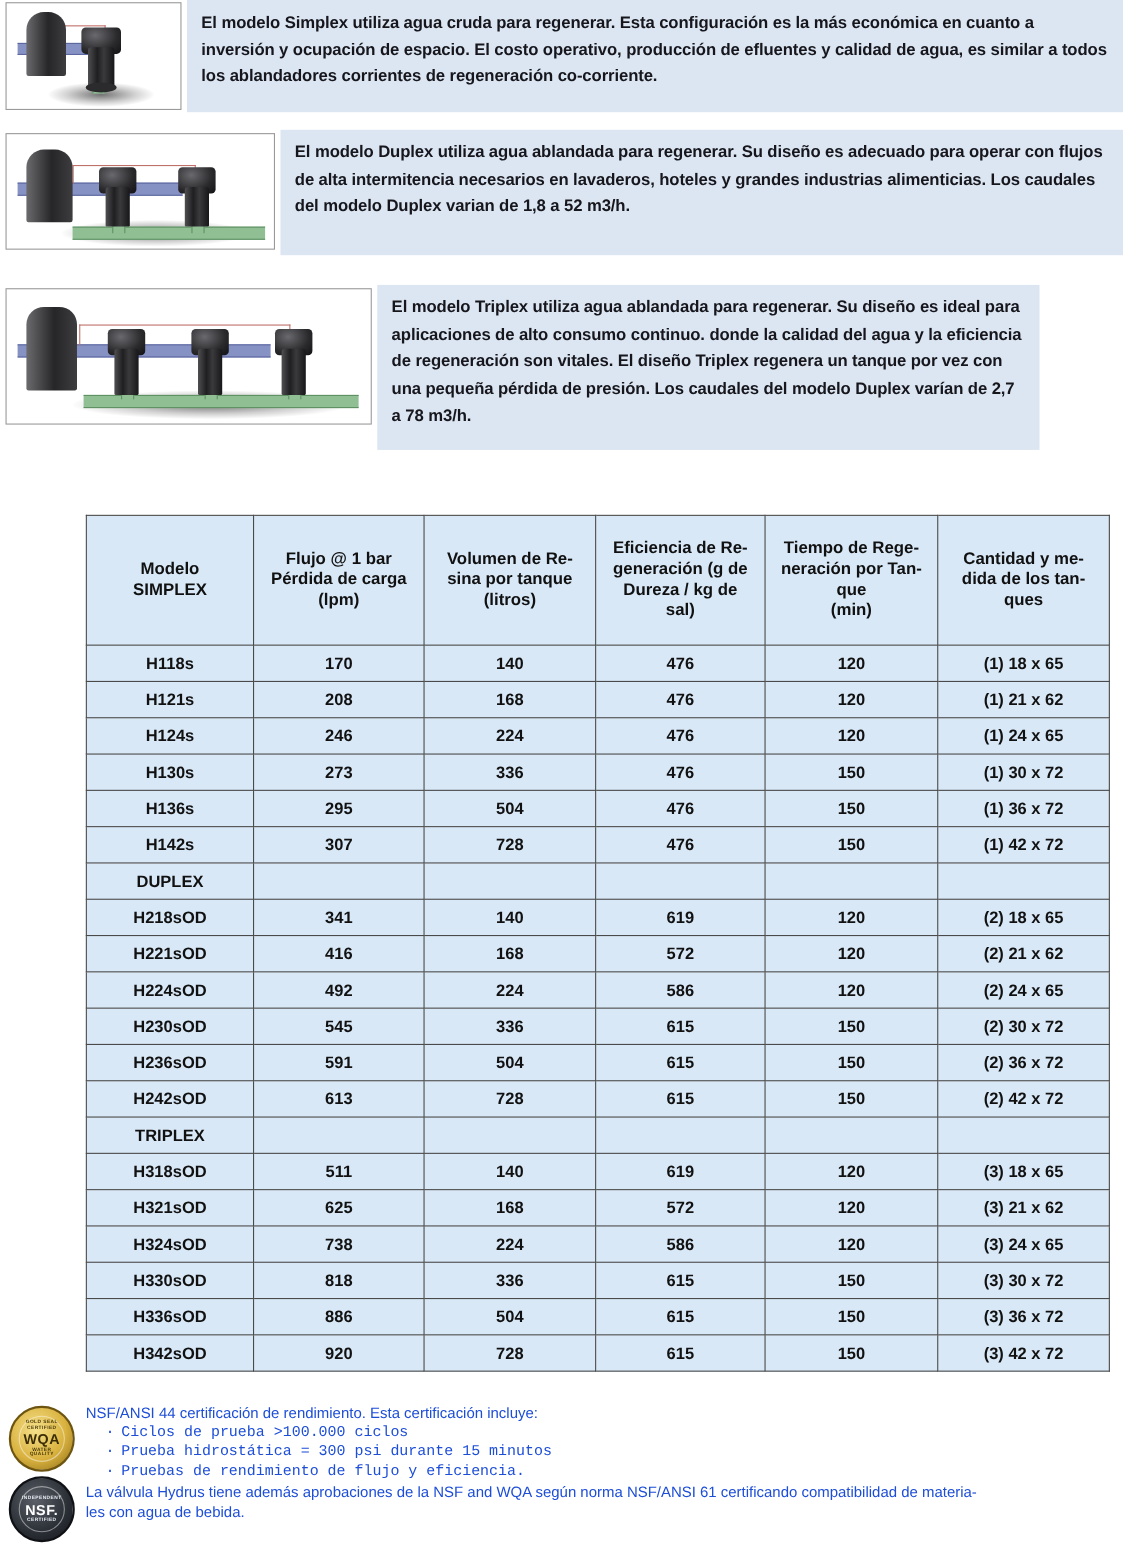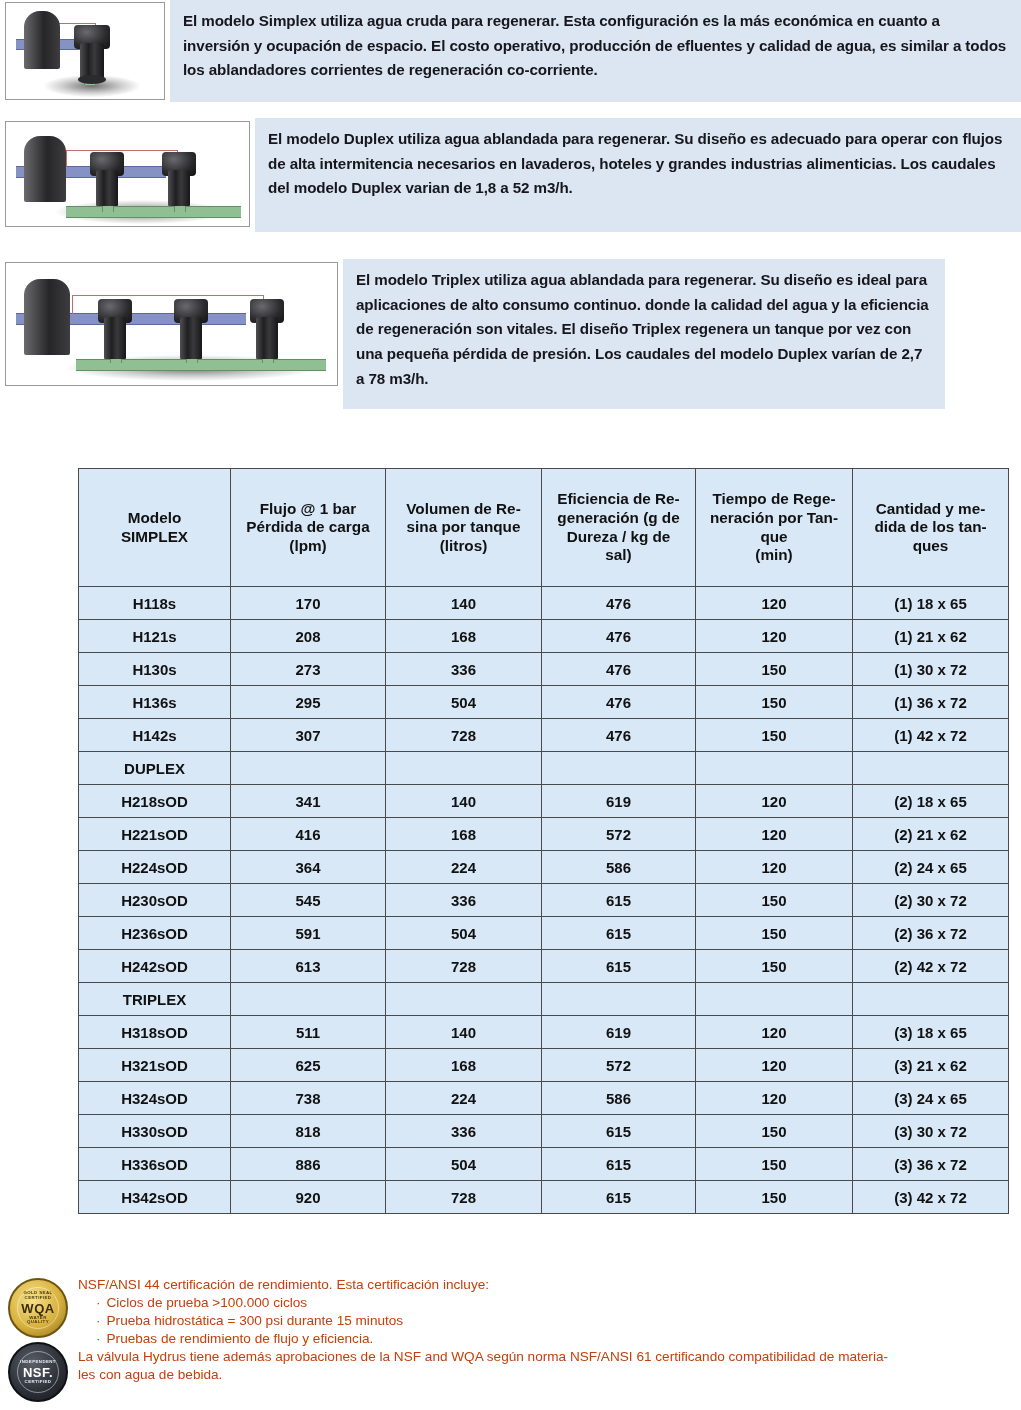--- a/index.html
+++ b/index.html
@@ -201,25 +201,25 @@
     font-size: 13px;
     font-weight: bold;
     letter-spacing: 0.5px;
   }
   .seal-gold .seal-mark { color: #3a2d06; }
   .seal-dark .seal-mark { color: #ffffff; }
 
   .footer-text {
     font-size: 13.6px;
     line-height: 1.33;
-    color: #c2410c;
+    color: #1d4ed8;
     margin-left: 6px;
     width: 930px;
   }
-  .footer-text .bullet { padding-left: 18px; }
+  .footer-text .bullet { padding-left: 18px; font-family: Liberation Mono, monospace; }
   .footer-text .bullet span.dot { margin-right: 6px; }
 </style>
 </head>
 <body>
 
 <div class="intro-block b1">
   <div class="intro-thumb">
     <div class="illus">
       <div class="shadow" style="left:38px; top:72px; width:96px; height:22px;"></div>
       <div class="pipe-blue" style="left:10px; top:36px; width:66px; height:9px;"></div>
@@ -331,20 +331,28 @@
         </tr>
         <tr>
           <td>H121s</td>
           <td>208</td>
           <td>168</td>
           <td>476</td>
           <td>120</td>
           <td>(1) 21 x 62</td>
         </tr>
         <tr>
+          <td>H124s</td>
+          <td>246</td>
+          <td>224</td>
+          <td>476</td>
+          <td>120</td>
+          <td>(1) 24 x 65</td>
+        </tr>
+        <tr>
           <td>H130s</td>
           <td>273</td>
           <td>336</td>
           <td>476</td>
           <td>150</td>
           <td>(1) 30 x 72</td>
         </tr>
         <tr>
           <td>H136s</td>
           <td>295</td>
@@ -380,21 +388,21 @@
         <tr>
           <td>H221sOD</td>
           <td>416</td>
           <td>168</td>
           <td>572</td>
           <td>120</td>
           <td>(2) 21 x 62</td>
         </tr>
         <tr>
           <td>H224sOD</td>
-          <td>364</td>
+          <td>492</td>
           <td>224</td>
           <td>586</td>
           <td>120</td>
           <td>(2) 24 x 65</td>
         </tr>
         <tr>
           <td>H230sOD</td>
           <td>545</td>
           <td>336</td>
           <td>615</td>

